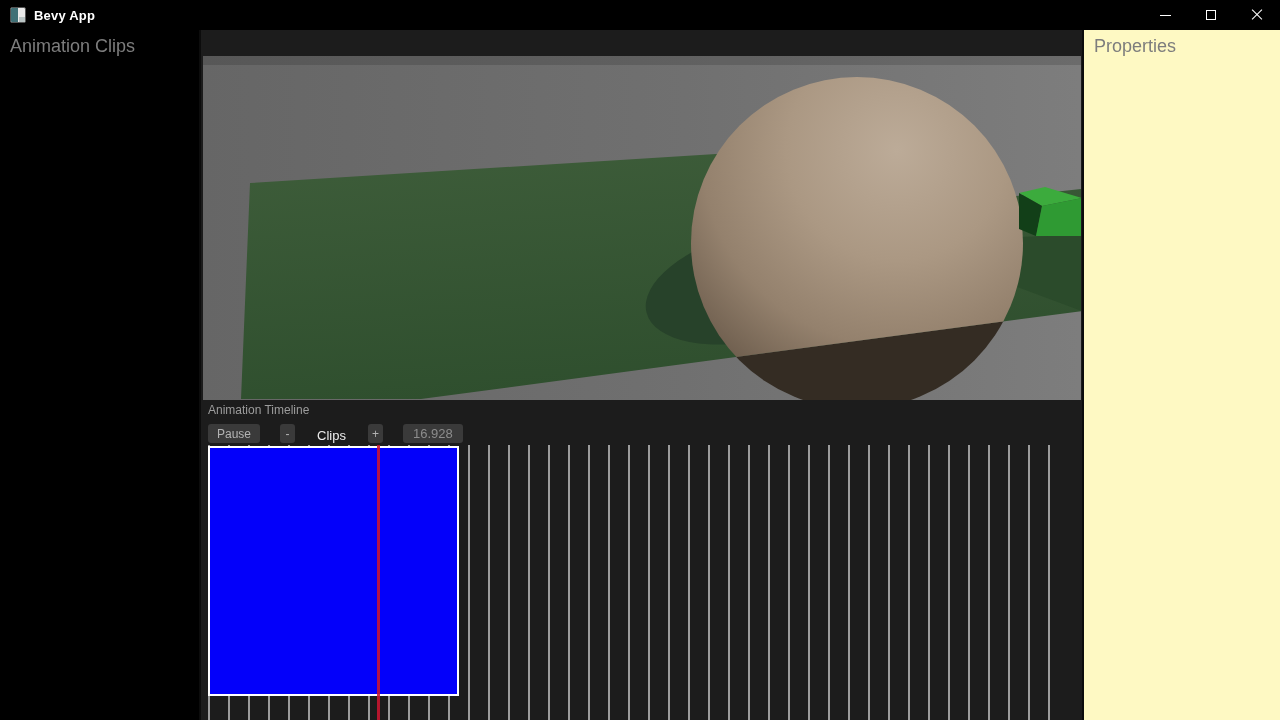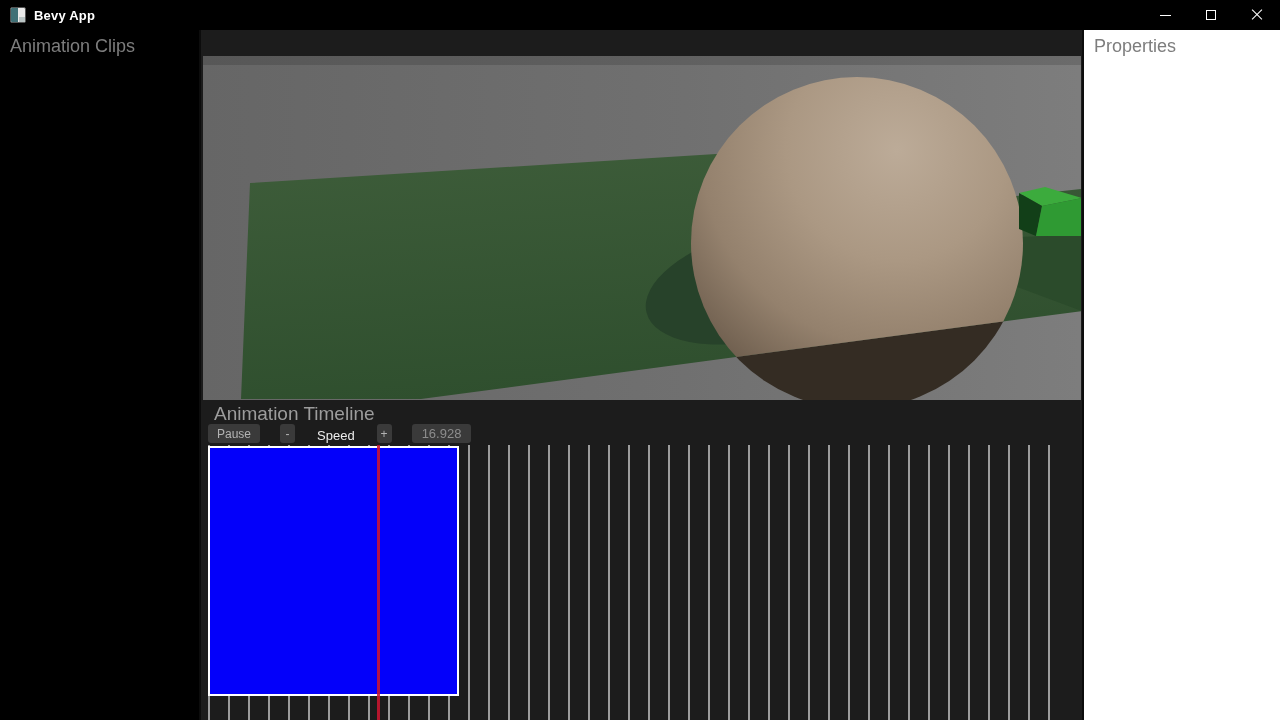--- a/index.html
+++ b/index.html
@@ -18,27 +18,27 @@
   .win-controls { position:absolute; right:0; top:0; height:30px; display:flex; }
   .win-btn { width:46px; height:30px; display:flex; align-items:center; justify-content:center; cursor:default; }
   .glyph-min { width:11px; height:1px; background:#fff; }
   .glyph-max { width:10px; height:10px; border:1px solid #fff; }
   .glyph-close { position:relative; width:12px; height:12px; }
   .glyph-close::before,.glyph-close::after { content:""; position:absolute; left:-1px; top:5px; width:14px; height:1px; background:#fff; }
   .glyph-close::before { transform:rotate(45deg); }
   .glyph-close::after  { transform:rotate(-45deg); }
   
   .panel-left  { position:absolute; left:0; top:30px; width:201px; height:690px; background:#000000; border-right:2px solid #0c0c0c; }
-  .panel-right { position:absolute; left:1082px; top:30px; width:198px; height:690px; background:#ffffff; border-left:2px solid #0c0c0c; }
+  .panel-right { position:absolute; left:1082px; top:30px; width:198px; height:690px; background:#fef9c3; border-left:2px solid #0c0c0c; }
   .panel-header { padding:6px 10px; font-size:18px; color:#7d7d7d; }
   
   .central { position:absolute; left:203px; top:30px; width:879px; height:690px; background:#1c1c1c; }
   .viewport { position:absolute; left:0; top:26px; width:878px; height:344px; display:block; }
   
-  .tl-title { position:absolute; left:11px; top:373px; font-size:19px; color:#9c9c9c; }
+  .tl-title { position:absolute; left:5px; top:373px; font-size:12px; color:#9c9c9c; }
   .tl-toolbar { position:absolute; left:5px; top:394px; height:19px; display:flex; align-items:flex-end; gap:20px; }
   .tl-btn { background:#3a3a3a; color:#b3b3b3; font-size:12px; border:none; border-radius:3px; height:19px; padding:0 9px; display:flex; align-items:center; font-family:inherit; }
   .tl-btn.small { width:15px; padding:0; justify-content:center; }
   .tl-speed-label { color:#ececec; font-size:13px; padding:0 2px; }
   .tl-value { background:#3a3a3a; color:#8d8d8d; font-size:13px; border-radius:3px; height:19px; padding:0 10px; display:flex; align-items:center; }
   .tl-track { position:absolute; left:5px; top:415px; width:865px; height:275px; }
   .tick { position:absolute; top:0; width:2px; height:275px; background:#9c9c9c; }
   .clip-block { position:absolute; left:0; top:1px; width:251px; height:250px; background:#0300fa; border:2px solid #ffffff; z-index:2; }
   .playhead { position:absolute; left:169px; top:0; width:3px; height:275px; background:rgba(203,22,48,0.88); z-index:3; }
 </style>
@@ -116,21 +116,21 @@
         <polygon points="816,137 839,150 833,180 816,173" fill="#123f18"></polygon>
         <polygon points="839,150 879,142 879,180 833,180" fill="#2f9a33"></polygon>
       </g>
     </svg>
 
     <div class="tl-title">Animation Timeline</div>
 
     <div class="tl-toolbar">
       <button class="tl-btn">Pause</button>
       <button class="tl-btn small">-</button>
-      <span class="tl-speed-label">Speed</span>
+      <span class="tl-speed-label">Clips</span>
       <button class="tl-btn small">+</button>
       <span class="tl-value">16.928</span>
     </div>
 
     <div class="tl-track">
       <div id="ticks">
           <div class="tick" style="left: 0px;"></div>
           <div class="tick" style="left: 20px;"></div>
           <div class="tick" style="left: 40px;"></div>
           <div class="tick" style="left: 60px;"></div>

